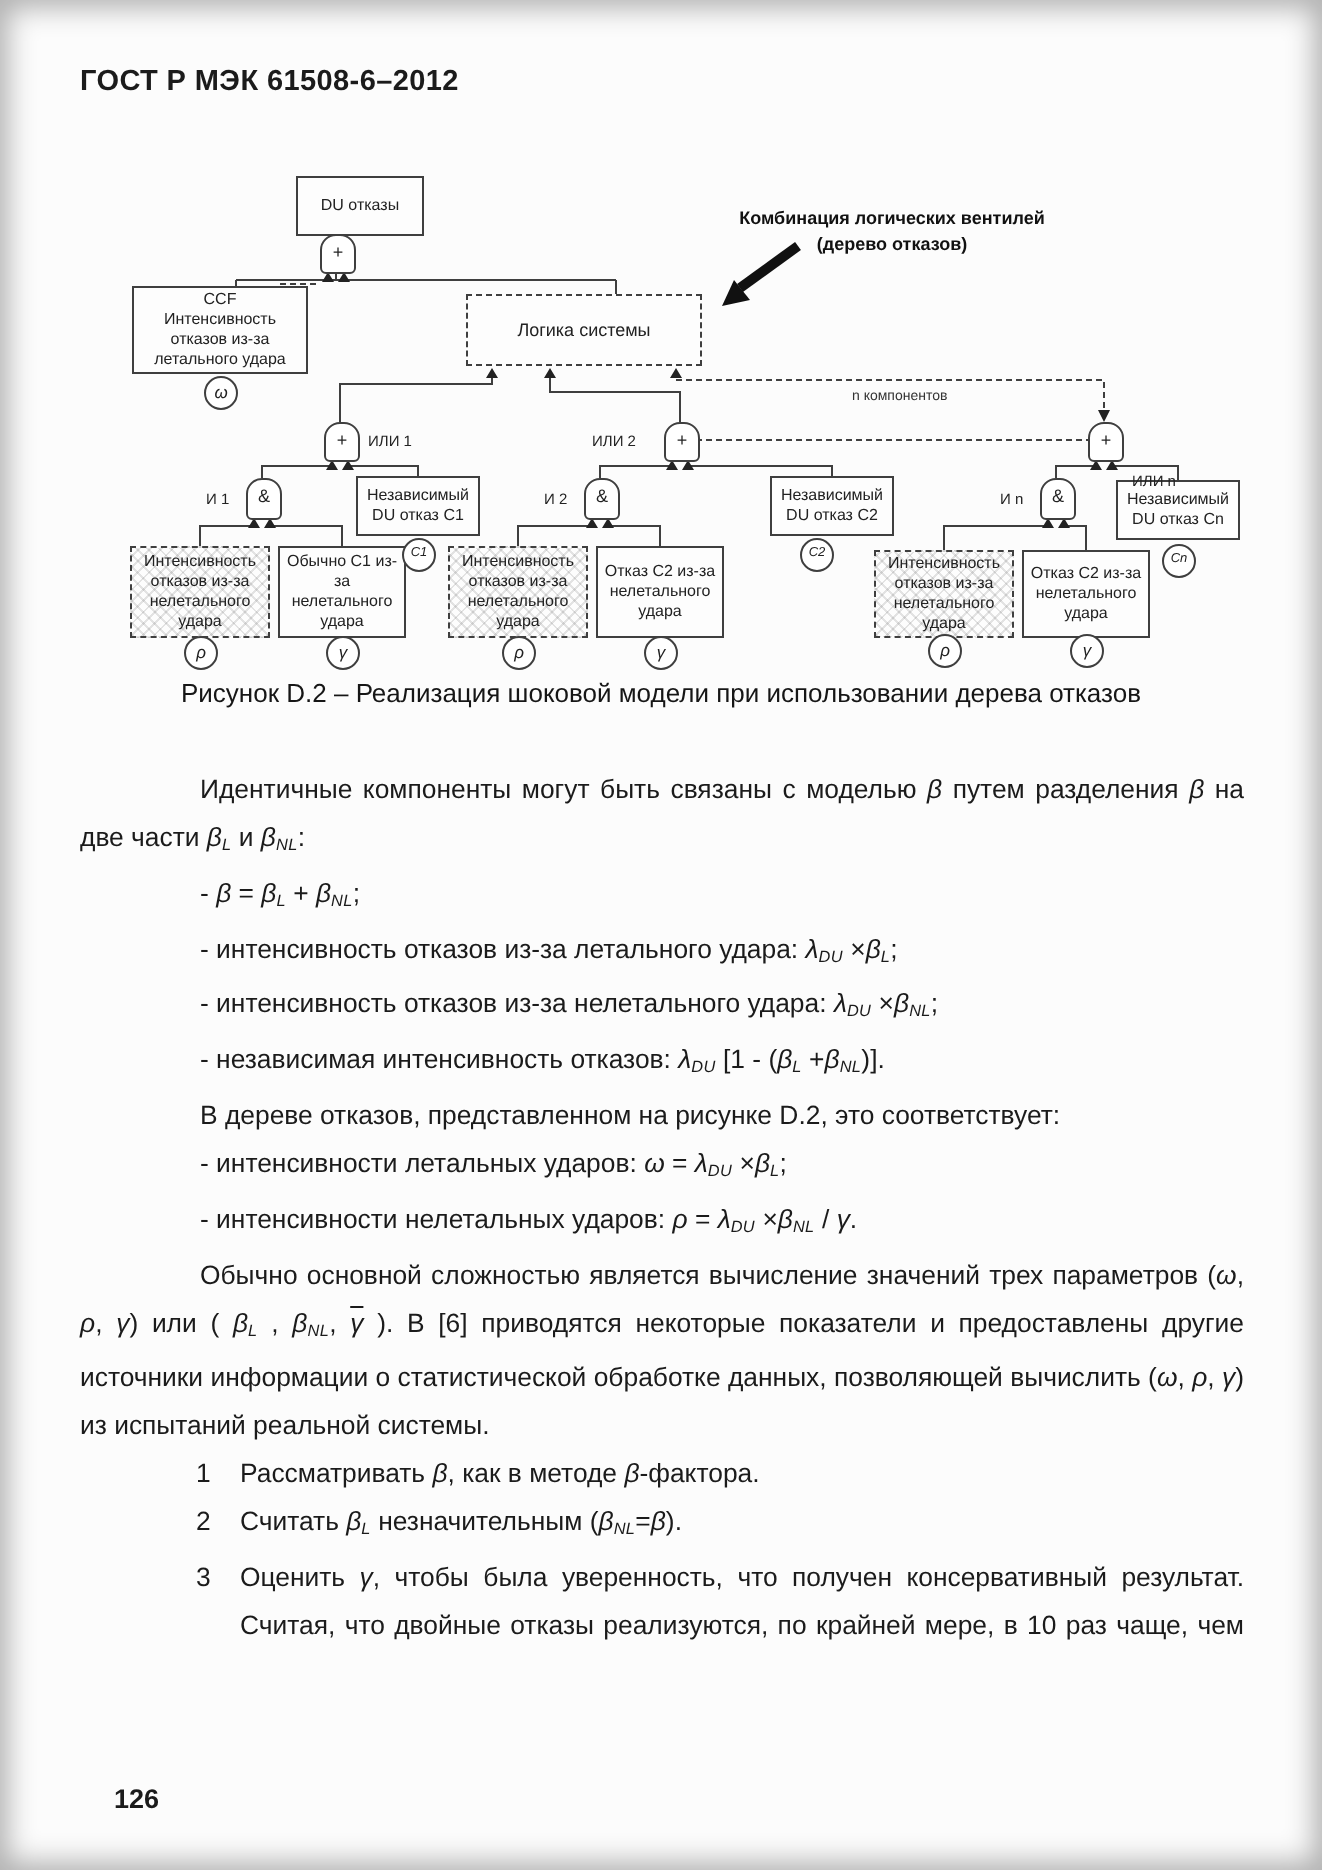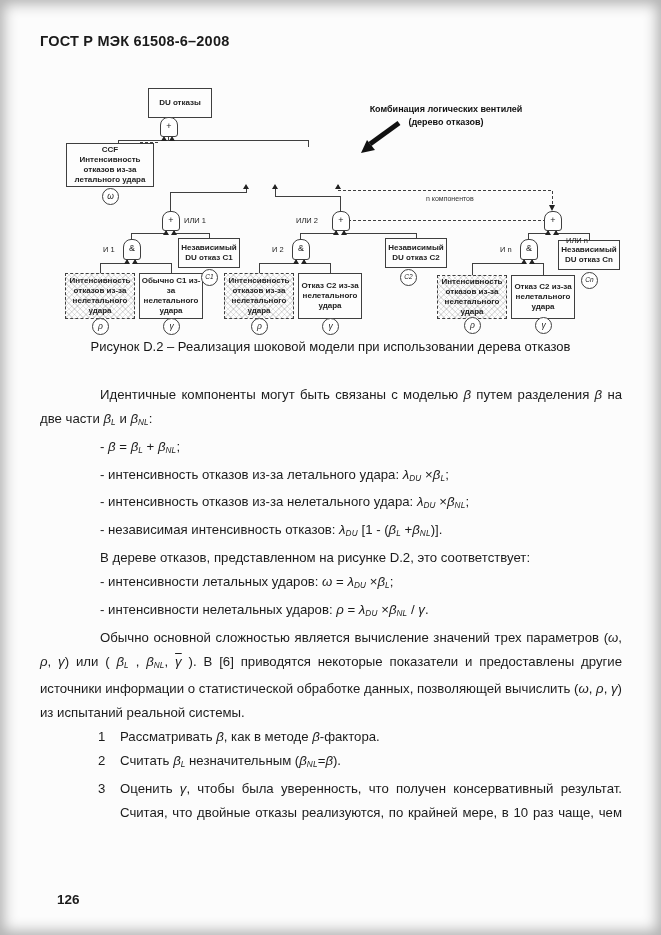--- a/index.html
+++ b/index.html
@@ -12,21 +12,20 @@
   .hdr{position:absolute;left:40px;top:33px;font-size:14.5px;font-weight:bold;letter-spacing:.2px;}
 
   
   .diagram{position:absolute;left:0;top:85px;width:661px;height:258px;}
   .diagram svg{position:absolute;left:0;top:0;}
   .dbox{
     position:absolute;border:1px solid #3f3f3f;background:#fdfdfd;z-index:2;
     font-size:8px;line-height:10px;text-align:center;color:#222;
     display:flex;align-items:center;justify-content:center;white-space:pre-line;padding:1px;
     box-sizing:border-box;
-    font-weight:bold;
   }
   .dashedbox{border:1px dashed #3f3f3f;}
   .hatch{
     border:1px dashed #3f3f3f;
     background-image:
       repeating-linear-gradient(45deg, rgba(0,0,0,0.10) 0 1px, transparent 1px 4px),
       repeating-linear-gradient(-45deg, rgba(0,0,0,0.10) 0 1px, transparent 1px 4px);
   }
   .gate{
     position:absolute;width:16px;height:18px;border:1px solid #3f3f3f;background:#fff;
@@ -55,21 +54,21 @@
   .seg-i{font-style:italic;}
   .seg-isub{font-style:italic;font-size:0.62em;vertical-align:-0.22em;letter-spacing:.2px;}
   .seg-iover{font-style:italic;text-decoration:overline;}
   .pagenum{position:absolute;left:57px;top:856px;font-size:13.5px;font-weight:bold;margin-top:36px;}
 </style>
 </head>
 <body>
 
 <div class="page">
 
-  <div class="hdr">ГОСТ Р МЭК 61508-6–2008</div>
+  <div class="hdr">ГОСТ Р МЭК 61508-6–2012</div>
 
   <div class="diagram">
 
     <svg width="661" height="258" viewBox="0 0 661 258">
       <path d="M168,50 V55 M118,55 H308 M118,55 V58 M308,55 V62
            M170,126 V107 H246 V101 M340,126 V111 H275 V101
            M166,144 V148 H131 V154 M174,144 V148 H209 V153
            M336,144 V148 H300 V154 M344,144 V148 H416 V153
            M548,144 V148 H528 V154 M556,144 V148 H589 V155
            M127,173 V178 H100 V188 M135,173 V178 H171 V188
@@ -91,20 +90,21 @@
 
     <div class="dbox" style="left:148px;top:3px;width:64px;height:30px;">DU отказы</div>
     <div class="gate" style="left:160px;top:32px;">+</div>
 
     <div class="dbox" style="left:66px;top:58px;width:88px;height:44px;">CCF
 Интенсивность
 отказов из-за
 летального удара</div>
     <div class="circ" style="left:102px;top:103px;">ω</div>
 
+    <div class="dbox dashedbox" style="left:233px;top:62px;width:118px;height:36px;font-size:9px;">Логика системы</div>
 
     <div class="annot">
       <div>Комбинация логических вентилей</div>
       <div>(дерево отказов)</div>
     </div>
     <div class="ncomp">n компонентов</div>
 
     <div class="gate" style="left:162px;top:126px;">+</div>
     <div class="glabel" style="left:184px;top:131px;">ИЛИ 1</div>
     <div class="gate" style="left:332px;top:126px;">+</div>

